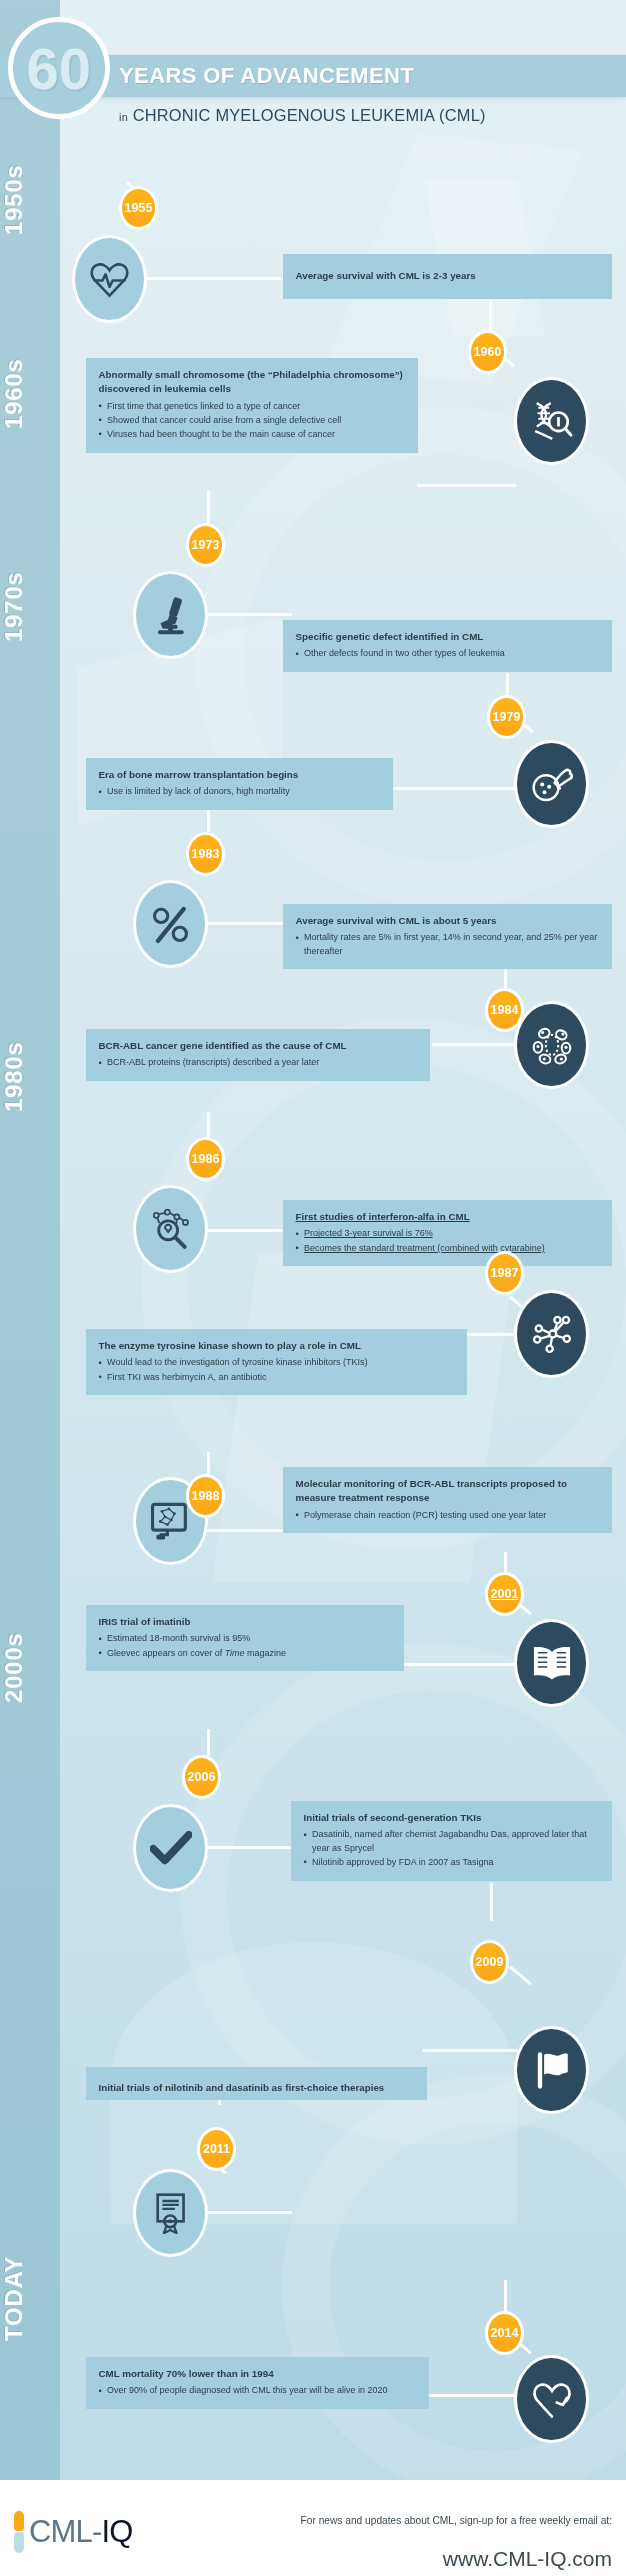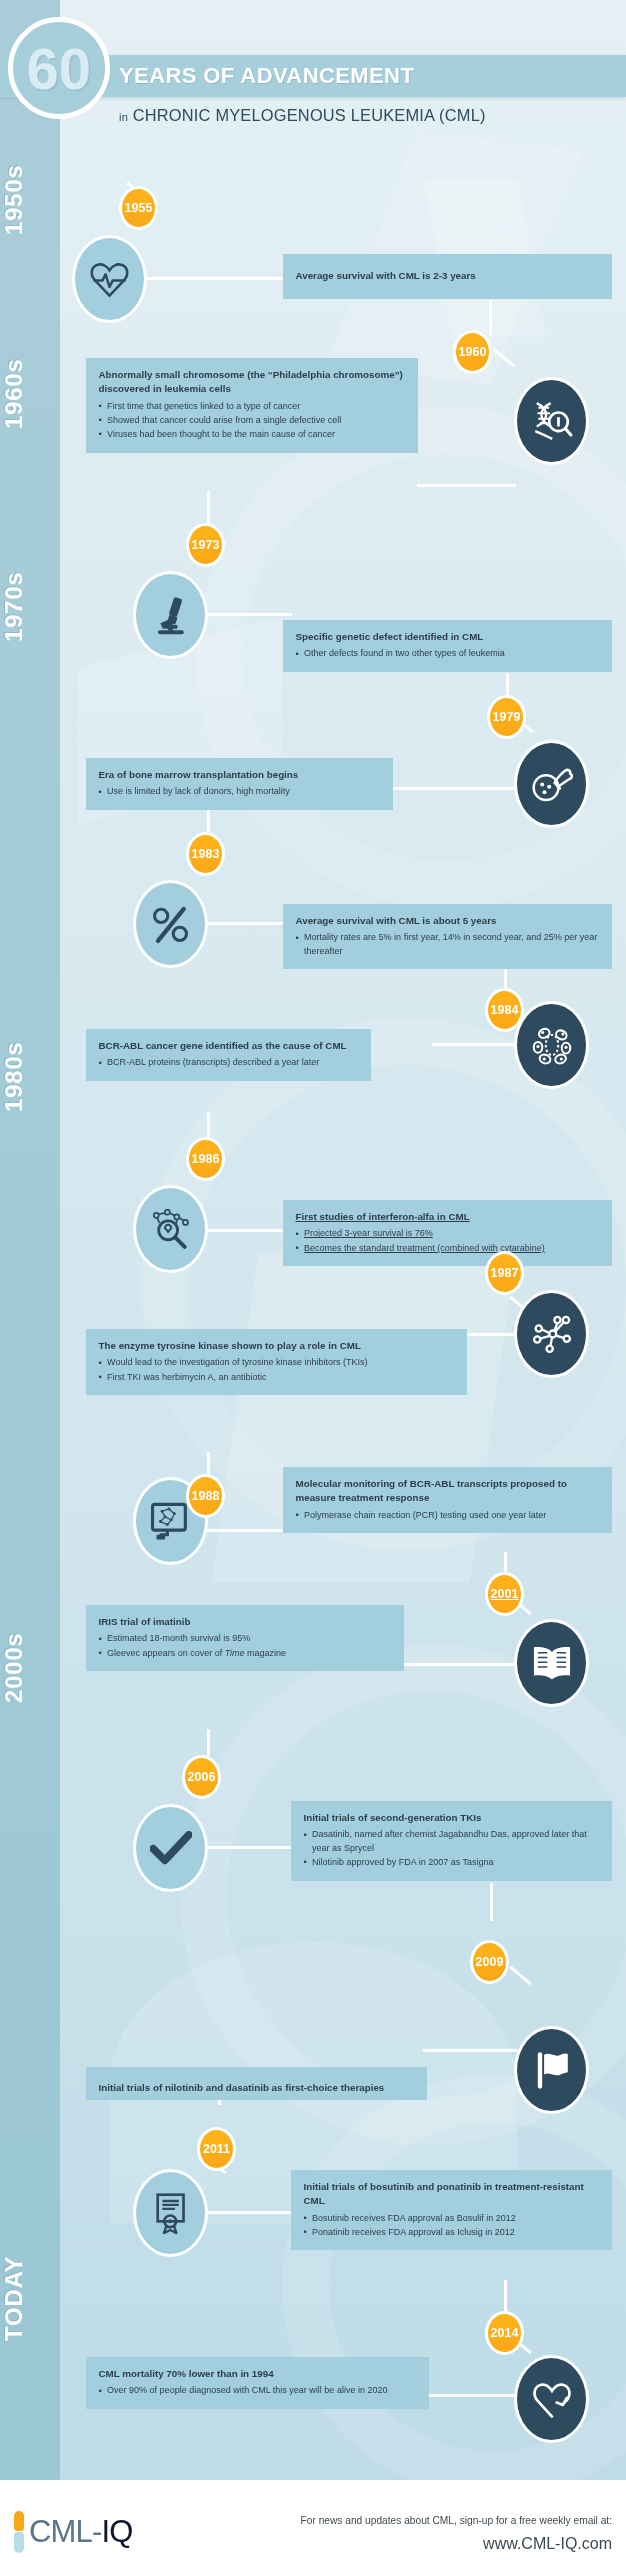--- a/index.html
+++ b/index.html
@@ -108,21 +108,21 @@
   #logo{position:absolute;left:14px;top:31px;display:flex;align-items:center;}
   #logo-chrom{position:relative;width:10.2px;height:42px;margin-right:4.7px;}
   #logo-chrom .top{position:absolute;left:0;top:0;width:10.2px;height:20.4px;background:#f9a818;border-radius:5.5px 5.5px 3.9px 3.9px;}
   #logo-chrom .bot{position:absolute;left:0;top:21px;width:10.2px;height:21px;background:#b8dde7;border-radius:3.9px 3.9px 5.5px 5.5px;}
   #logo-text{font-size:31px;letter-spacing:-0.8px;color:#5c7689;font-weight:400;}
   #logo-text .iq{color:#0f172a;}
   #foot-copy{
     position:absolute;right:14px;top:34px;text-align:right;color:#3c4a52;
   }
   #foot-line1{font-size:10.2px;line-height:1.4;}
-  #foot-line2{font-size:16px;line-height:1.5;margin-top:4px;}
+  #foot-line2{font-size:21px;line-height:1.5;margin-top:15px;}
 </style>
 </head>
 <body>
 
 <div id="page">
 
   <div class="bgshape" style="left:368px;top:141px;width:172px;height:235px;transform:skewX(-16deg) rotate(6deg);"></div>
   <div class="bgshape" style="left:438px;top:180px;width:94px;height:157px;transform:skewX(10deg);"></div>
   <div class="bgring" style="left:196px;top:407px;width:407px;height:407px;"></div>
   <div class="bgshape" style="left:78px;top:642px;width:204px;height:157px;transform:skewY(-14deg);"></div>
@@ -157,21 +157,21 @@
       <path d="M7 26 H17 L21 18 L26 34 L30 26 H45" stroke="#2e4a5e" stroke-width="3.2" fill="none" stroke-linejoin="round" stroke-linecap="round"></path>
     </svg>
   </div>
   <div class="conn" style="left:146px;top:277px;width:141px;height:3.1px;"></div>
   <div class="card" style="left:283px;top:254px;width:329px;height:45px;display:flex;align-items:center;">
     <div class="hd">Average survival with CML is 2-3 years</div>
   </div>
 
   <div class="conn" style="left:489px;top:300px;width:3.1px;height:36px;"></div>
   <div class="conn" style="left:490px;top:356px;width:27px;height:3.1px;transform:rotate(40deg);"></div>
-  <div class="bubble" style="left:453px;top:330px;">1960</div>
+  <div class="bubble" style="left:468px;top:330px;">1960</div>
   <div class="icon-circle dark" style="left:514px;top:377px;">
     <svg width="45" height="42" viewBox="0 0 58 54" fill="none">
       <path d="M10 4 C26 12 26 26 10 34 M10 4 C26 12 26 26 10 34" stroke="#ffffff" stroke-width="3"></path>
       <path d="M28 4 C12 12 12 26 28 34" stroke="#ffffff" stroke-width="3"></path>
       <path d="M12 10 H26 M11 17 H27 M12 24 H26 M14 30 H24" stroke="#ffffff" stroke-width="2.6"></path>
       <path d="M8 40 C22 46 26 48 30 50" stroke="#ffffff" stroke-width="3"></path>
       <circle cx="38" cy="28" r="12" stroke="#ffffff" stroke-width="3.4" fill="none"></circle>
       <rect x="36.2" y="22" width="3.6" height="12" fill="#ffffff"></rect>
       <path d="M47 37 L54 45" stroke="#ffffff" stroke-width="4" stroke-linecap="round"></path>
     </svg>
@@ -260,21 +260,21 @@
       <circle cx="9" cy="29" r="2" fill="#ffffff"></circle>
       <ellipse cx="45" cy="31" rx="5.5" ry="7" stroke="#ffffff" stroke-width="2.6" fill="none"></ellipse>
       <circle cx="45" cy="30" r="2" fill="#ffffff"></circle>
       <ellipse cx="18" cy="45" rx="7" ry="5.5" stroke="#ffffff" stroke-width="2.6" fill="none" transform="rotate(20 18 45)"></ellipse>
       <circle cx="17" cy="45" r="2" fill="#ffffff"></circle>
       <ellipse cx="38" cy="45" rx="7" ry="5.5" stroke="#ffffff" stroke-width="2.6" fill="none" transform="rotate(-20 38 45)"></ellipse>
       <circle cx="39" cy="45" r="2" fill="#ffffff"></circle>
     </svg>
   </div>
   <div class="conn" style="left:432px;top:1043px;width:85px;height:3.1px;"></div>
-  <div class="card" style="left:86px;top:1029px;width:285px;">
+  <div class="card" style="left:86px;top:1029px;width:344px;">
     <div class="hd">BCR-ABL cancer gene identified as the cause of CML</div>
     <ul>
       <li>BCR-ABL proteins (transcripts) described a year later</li>
     </ul>
   </div>
 
   <div class="conn" style="left:207px;top:1112px;width:3.1px;height:27px;"></div>
   <div class="conn" style="left:186px;top:1168px;width:27px;height:3.1px;transform:rotate(40deg);"></div>
   <div class="bubble" style="left:186px;top:1137px;">1986</div>
   <div class="icon-circle light" style="left:133px;top:1185px;">
@@ -407,27 +407,20 @@
   <div class="icon-circle light" style="left:133px;top:2169px;">
     <svg width="36" height="41" viewBox="0 0 46 52" fill="none">
       <rect x="6" y="2" width="33" height="34" stroke="#2e4a5e" stroke-width="3.4" fill="none"></rect>
       <path d="M12 10 H33 M12 15 H33 M12 20 H28" stroke="#2e4a5e" stroke-width="3"></path>
       <circle cx="22" cy="36" r="7.5" stroke="#2e4a5e" stroke-width="3.4" fill="none"></circle>
       <circle cx="22" cy="36" r="2.6" fill="#2e4a5e"></circle>
       <path d="M17 42 L14 51 L22 47 L30 51 L27 42" stroke="#2e4a5e" stroke-width="3" fill="none" stroke-linejoin="round"></path>
     </svg>
   </div>
   <div class="conn" style="left:206px;top:2211px;width:86px;height:3.1px;"></div>
-  <div class="card" style="left:291px;top:2170px;width:321px;">
-    <div class="hd">Initial trials of bosutinib and ponatinib in treatment-resistant CML</div>
-    <ul>
-      <li>Bosutinib receives FDA approval as Bosulif in 2012</li>
-      <li>Ponatinib receives FDA approval as Iclusig in 2012</li>
-    </ul>
-  </div>
 
   <div class="conn" style="left:504px;top:2280px;width:3.1px;height:31px;"></div>
   <div class="conn" style="left:507px;top:2343px;width:27px;height:3.1px;transform:rotate(40deg);"></div>
   <div class="bubble" style="left:485px;top:2311px;">2014</div>
   <div class="icon-circle dark" style="left:514px;top:2355px;">
     <svg width="42" height="39" viewBox="0 0 54 50" fill="none">
       <path d="M27 47 L8 26 C2 19 4 8 13 6 C19 5 24 9 27 14 C30 9 35 5 41 6 C50 8 52 19 46 26 L41 31" stroke="#ffffff" stroke-width="3.4" fill="none" stroke-linecap="round"></path>
       <path d="M46 23 L41 32 L33 29" stroke="#ffffff" stroke-width="3.4" fill="none" stroke-linecap="round" stroke-linejoin="round"></path>
     </svg>
   </div>

